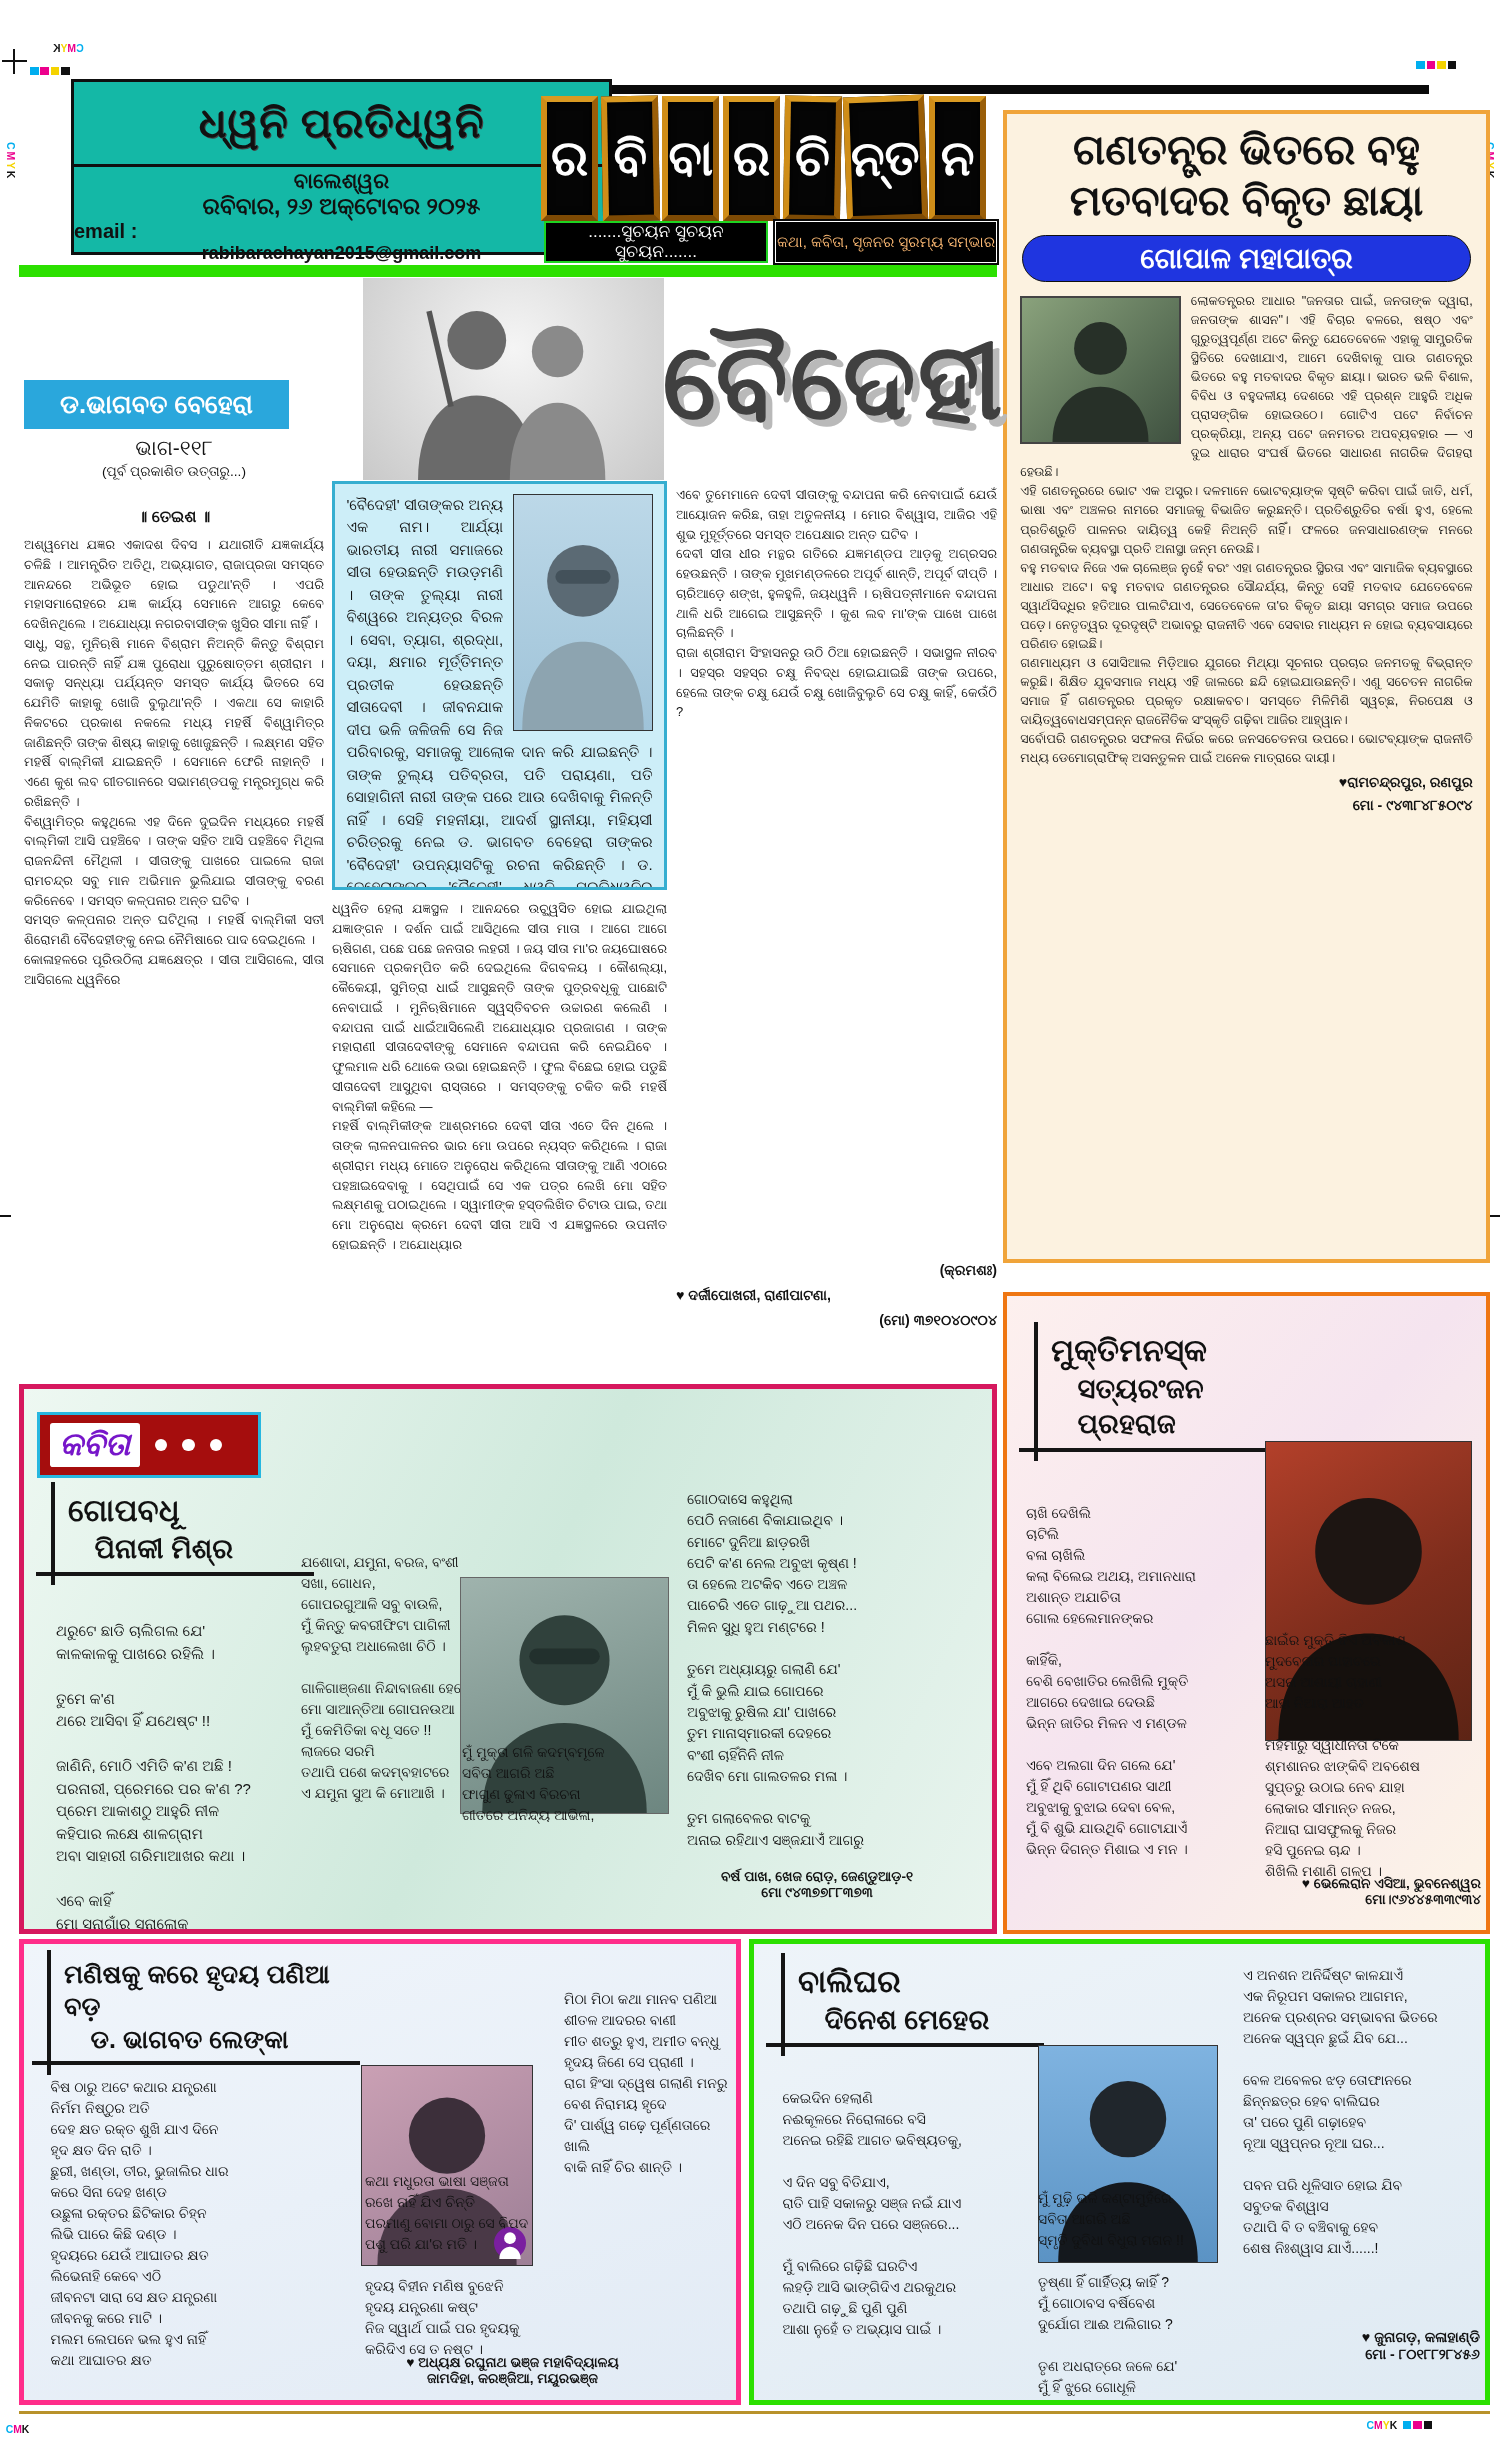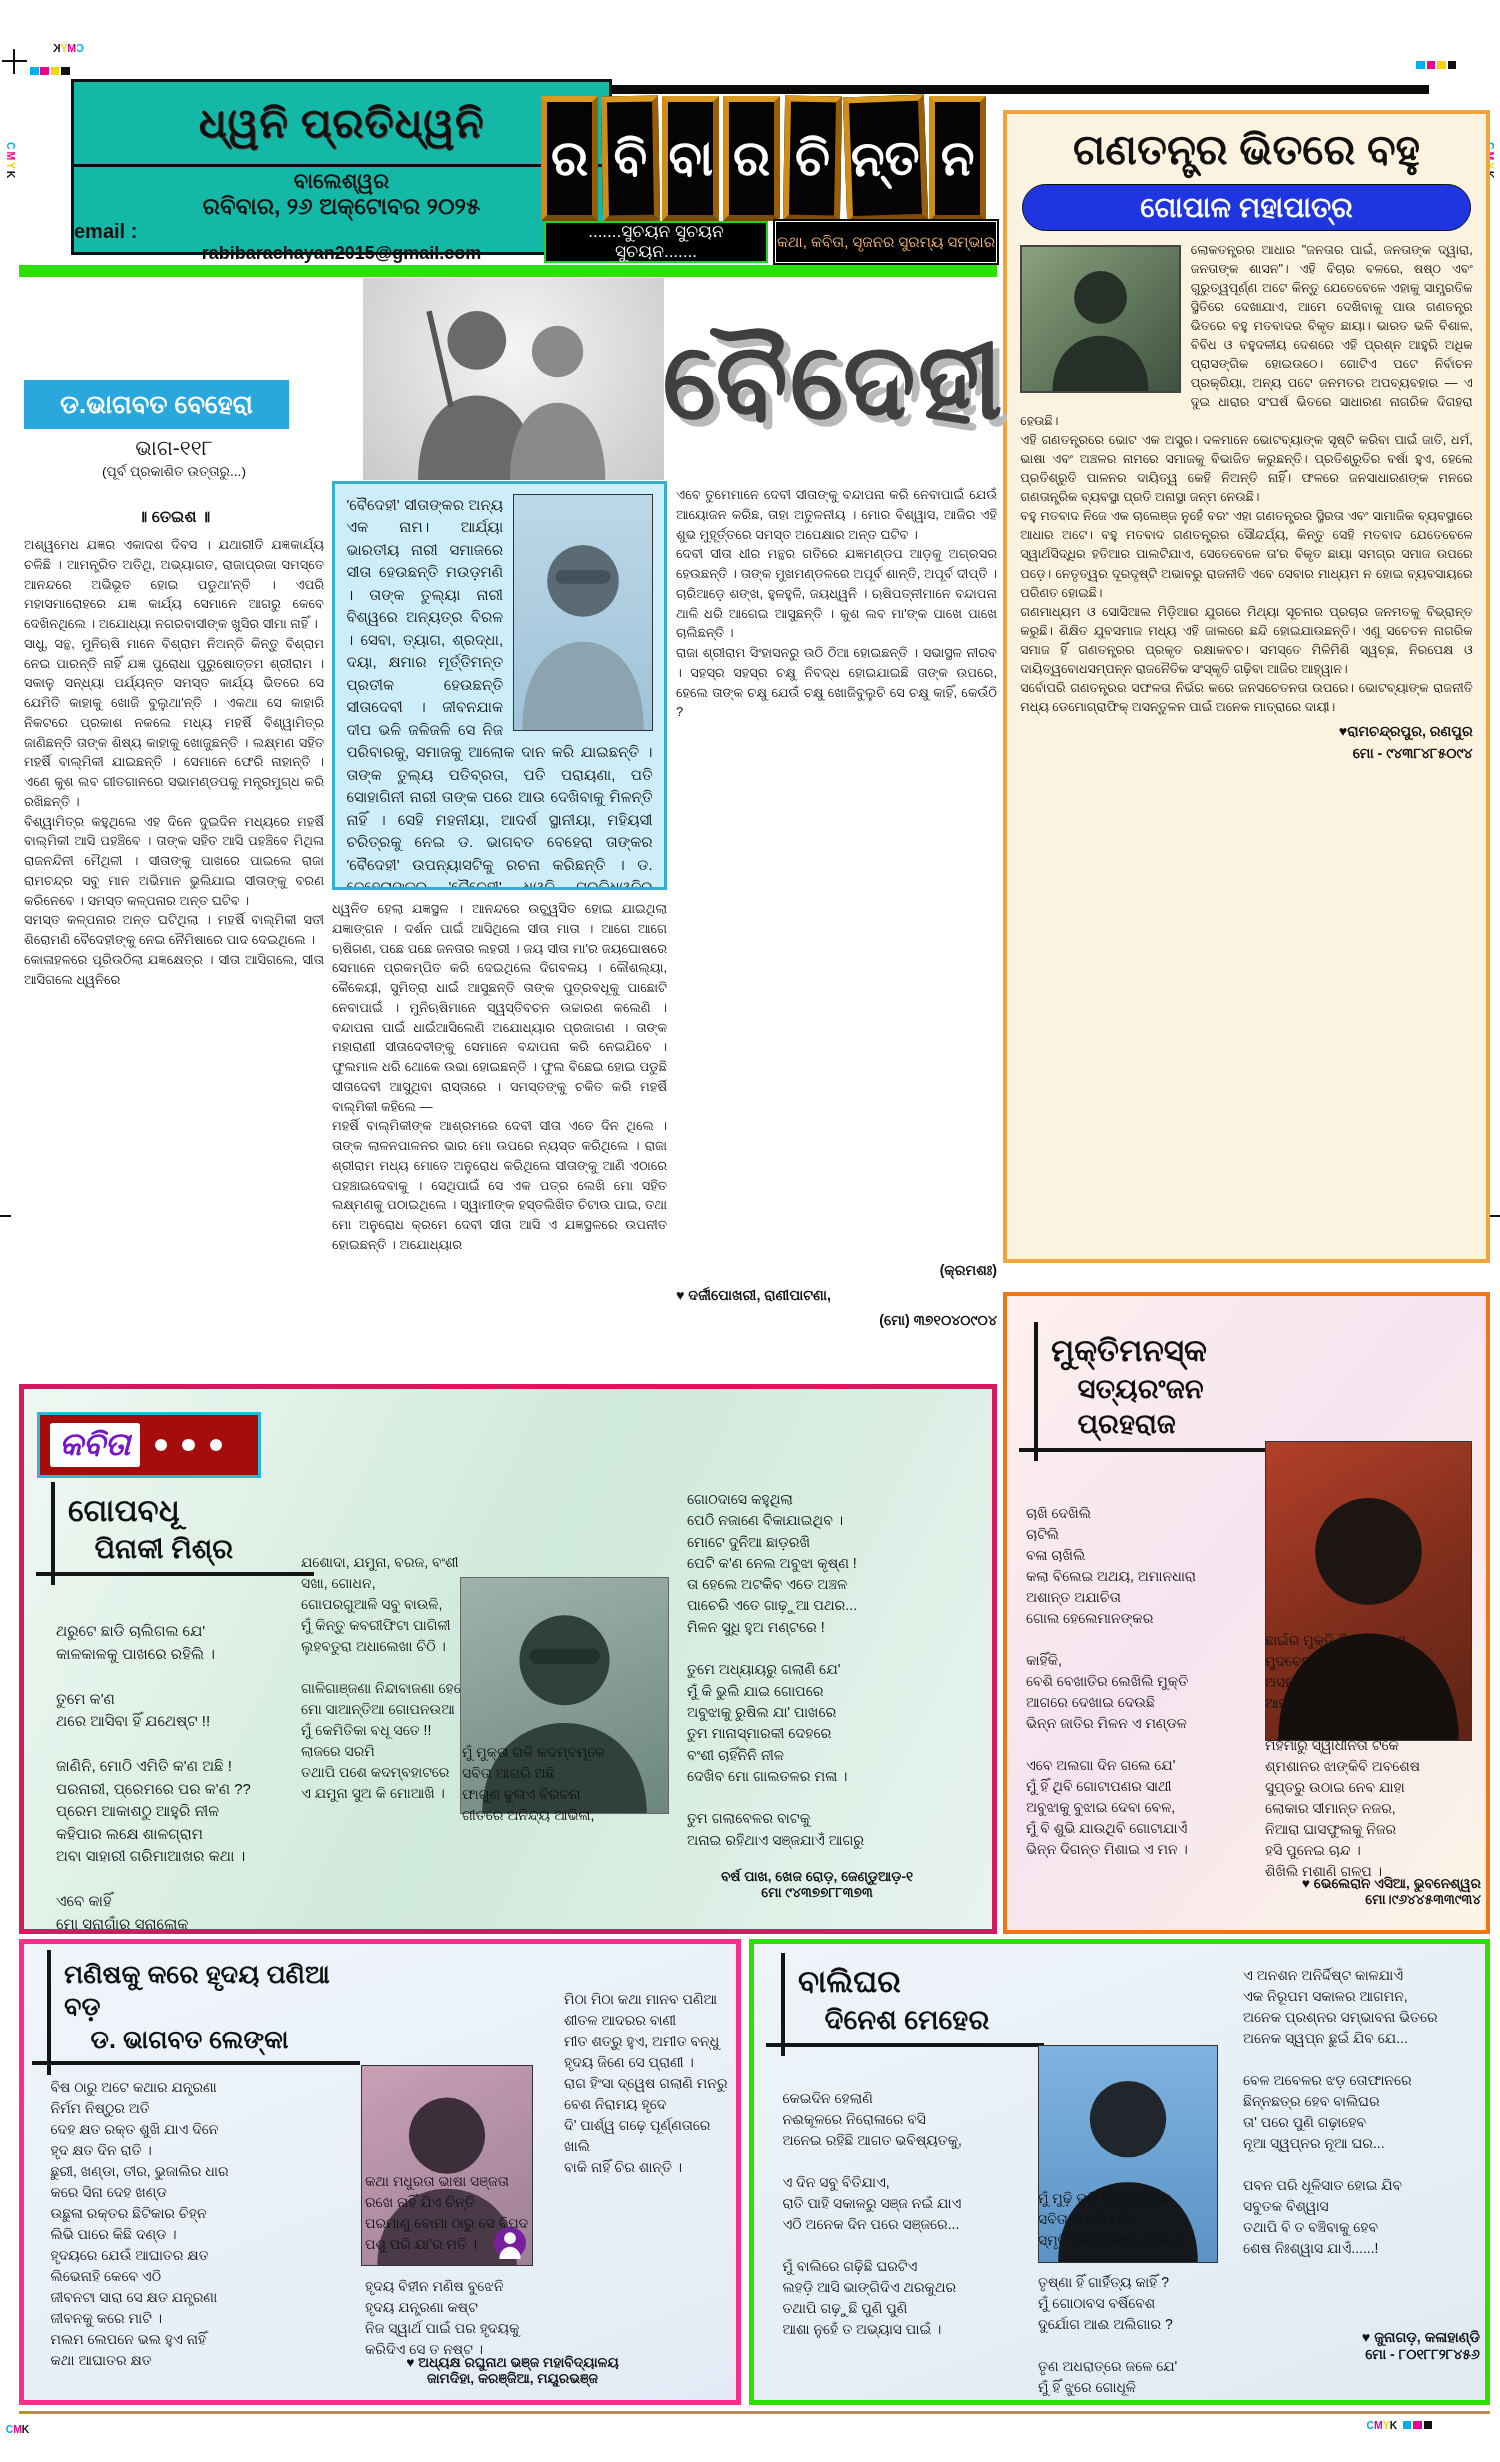--- a/index.html
+++ b/index.html
@@ -185,20 +185,21 @@
     </div>
 
   <div id="pagelabel" class="abs ctr">ପୃଷ୍ଠା</div>
   <div id="pagenum" class="abs ctr">୩</div>
   <div id="strip1" class="abs ctr">.......ସୁଚୟନ ସୁଚୟନ ସୁଚୟନ.......</div>
   <div id="strip2" class="abs ctr">କଥା, କବିତା, ସୃଜନର ସୁରମ୍ୟ ସମ୍ଭାର</div>
   <div id="greenbar" class="abs"></div>
 
   <div id="article" class="abs">
     <div class="headline">ଗଣତନ୍ତ୍ର ଭିତରେ ବହୁ</div>
+    <div class="headline">ମତବାଦର ବିକୃତ ଛାୟା</div>
     <div class="pill ctr">ଗୋପାଳ ମହାପାତ୍ର</div>
     <div class="aphoto photo ph-article">
       <svg viewBox="0 0 100 120" preserveAspectRatio="xMidYMax meet">
           <circle cx="50" cy="42" r="22" fill="#273028"></circle>
           <path d="M10,120 C10,88 32,74 50,74 C68,74 90,88 90,120 Z" fill="#273028"></path>
         </svg>
     </div>
     <div class="abody just pre">ଲୋକତନ୍ତ୍ରର ଆଧାର "ଜନତାର ପାଇଁ, ଜନତାଙ୍କ ଦ୍ୱାରା, ଜନତାଙ୍କ ଶାସନ"। ଏହି ବିଚାର ବଳରେ, ଷଷ୍ଠ ଏବଂ ଗୁରୁତ୍ୱପୂର୍ଣ୍ଣ ଅଟେ କିନ୍ତୁ ଯେତେବେଳେ ଏହାକୁ ସାମ୍ପ୍ରତିକ ସ୍ଥିତିରେ ଦେଖାଯାଏ, ଆମେ ଦେଖିବାକୁ ପାଉ ଗଣତନ୍ତ୍ର ଭିତରେ ବହୁ ମତବାଦର ବିକୃତ ଛାୟା। ଭାରତ ଭଳି ବିଶାଳ, ବିବିଧ ଓ ବହୁଦଳୀୟ ଦେଶରେ ଏହି ପ୍ରଶ୍ନ ଆହୁରି ଅଧିକ ପ୍ରାସଙ୍ଗିକ ହୋଇଉଠେ। ଗୋଟିଏ ପଟେ ନିର୍ବାଚନ ପ୍ରକ୍ରିୟା, ଅନ୍ୟ ପଟେ ଜନମତର ଅପବ୍ୟବହାର — ଏ ଦୁଇ ଧାରାର ସଂଘର୍ଷ ଭିତରେ ସାଧାରଣ ନାଗରିକ ଦିଗହରା ହେଉଛି।
 ଏହି ଗଣତନ୍ତ୍ରରେ ଭୋଟ ଏକ ଅସ୍ତ୍ର। ଦଳମାନେ ଭୋଟବ୍ୟାଙ୍କ ସୃଷ୍ଟି କରିବା ପାଇଁ ଜାତି, ଧର୍ମ, ଭାଷା ଏବଂ ଅଞ୍ଚଳର ନାମରେ ସମାଜକୁ ବିଭାଜିତ କରୁଛନ୍ତି। ପ୍ରତିଶ୍ରୁତିର ବର୍ଷା ହୁଏ, ହେଲେ ପ୍ରତିଶ୍ରୁତି ପାଳନର ଦାୟିତ୍ୱ କେହି ନିଅନ୍ତି ନାହିଁ। ଫଳରେ ଜନସାଧାରଣଙ୍କ ମନରେ ଗଣତାନ୍ତ୍ରିକ ବ୍ୟବସ୍ଥା ପ୍ରତି ଅନାସ୍ଥା ଜନ୍ମ ନେଉଛି।
 ବହୁ ମତବାଦ ନିଜେ ଏକ ଚାଲେଞ୍ଜ ନୁହେଁ ବରଂ ଏହା ଗଣତନ୍ତ୍ରର ସ୍ଥିରତା ଏବଂ ସାମାଜିକ ବ୍ୟବସ୍ଥାରେ ଆଧାର ଅଟେ। ବହୁ ମତବାଦ ଗଣତନ୍ତ୍ରର ସୌନ୍ଦର୍ଯ୍ୟ, କିନ୍ତୁ ସେହି ମତବାଦ ଯେତେବେଳେ ସ୍ୱାର୍ଥସିଦ୍ଧିର ହତିଆର ପାଲଟିଯାଏ, ସେତେବେଳେ ତା'ର ବିକୃତ ଛାୟା ସମଗ୍ର ସମାଜ ଉପରେ ପଡ଼େ। ନେତୃତ୍ୱର ଦୂରଦୃଷ୍ଟି ଅଭାବରୁ ରାଜନୀତି ଏବେ ସେବାର ମାଧ୍ୟମ ନ ହୋଇ ବ୍ୟବସାୟରେ ପରିଣତ ହୋଇଛି।

